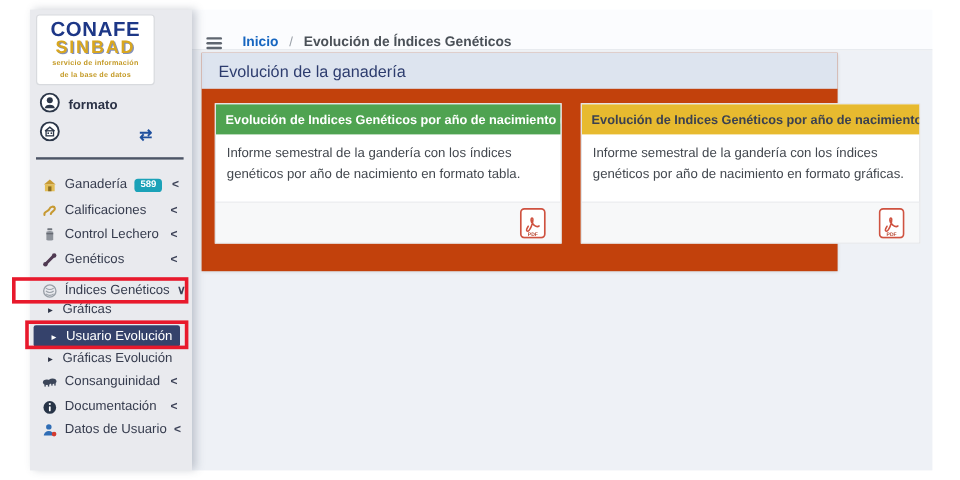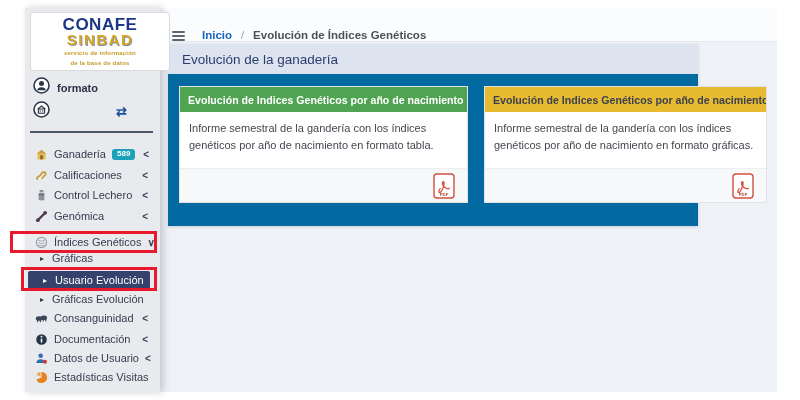--- a/index.html
+++ b/index.html
@@ -9,21 +9,21 @@
     -webkit-font-smoothing:antialiased;
   }
   
   .sidebar{
     position:absolute;left:25px;top:8px;width:135px;height:384px;
     background:var(--sidebar-bg,#e9eaee);
     box-shadow:3px 0 7px rgba(70,80,100,.28);
     z-index:5;
   }
   .logo-card{
-    position:absolute;left:5px;top:4px;width:140px;height:59px;
+    position:absolute;left:5px;top:4px;width:99px;height:59px;
     background:#fff;border:1px solid #d8dade;border-radius:3px;
     box-sizing:border-box;text-align:center;padding-top:4px;
   }
   .brand-top{font-size:17px;font-weight:900;color:#1d3787;letter-spacing:.5px;line-height:16px;}
   .brand-bottom{font-size:15px;font-weight:900;color:#d9a71f;
     letter-spacing:1.5px;line-height:14px;text-shadow:1px 1px 0 rgba(29,55,135,.55);}
   .tagline{font-size:6px;font-weight:700;color:#c49a25;line-height:6.5px;letter-spacing:.2px;margin-top:3px;}
   .user-row{position:absolute;left:8px;top:69px;display:flex;align-items:center;gap:7px;}
   .user-name{font-size:11px;font-weight:700;color:#2b3246;}
   .tools-row{position:absolute;left:8px;top:93px;width:112px;display:flex;align-items:center;justify-content:space-between;}
@@ -66,21 +66,21 @@
   .hb span{display:block;height:1.6px;background:#5f6670;border-radius:1px;}
   .crumb-home{font-size:11.5px;font-weight:700;color:var(--link-blue,#1766c0);cursor:pointer;}
   .crumb-sep{font-size:11px;color:#9aa0a8;}
   .crumb-cur{font-size:11.5px;font-weight:600;color:#4b5158;}
   
   .content{
     position:absolute;left:160px;top:42px;width:617px;height:350px;
     background:var(--page-bg,#eef1f6);z-index:1;
   }
   .panel{
-    position:absolute;left:8px;top:2px;width:530px;height:182px;background:#0369a1;
+    position:absolute;left:8px;top:2px;width:530px;height:182px;background:#c2410c;
     box-shadow:0 1px 3px rgba(40,50,70,.18);
   }
   .panel-header{
     height:30px;background:var(--panel-header-bg,#dde4ef);
     display:flex;align-items:center;padding-left:14px;
     font-size:13.5px;font-weight:500;color:var(--panel-title-text,#2d3c6e);
   }
   .card{
     position:absolute;top:42px;height:117px;background:#fff;
     border:1px solid #e2e3e6;box-sizing:border-box;
@@ -181,21 +181,21 @@
   </div>
 
   <div class="menu-row" style="top:198px">
     <span class="mi">
       <svg width="13" height="13" viewBox="0 0 16 16">
         <line x1="4" y1="12" x2="12" y2="4" stroke="#503a52" stroke-width="3" stroke-linecap="round"></line>
         <circle cx="3.5" cy="12.5" r="2.3" fill="#503a52"></circle>
         <circle cx="12.5" cy="3.5" r="2.3" fill="#503a52"></circle>
       </svg>
     </span>
-    <span class="ml">Genómica</span>
+    <span class="ml">Genéticos</span>
     <span class="right">
         <span class="chev">&lt;</span>
       </span>
   </div>
 
   <div class="menu-row" style="top:224px">
     <span class="mi">
       <svg width="13" height="13" viewBox="0 0 16 16">
         <circle cx="8" cy="8" r="6.3" fill="none" stroke="#9aa0a8" stroke-width="1.4"></circle>
         <path d="M4 5 Q8 8 12 5 M4 8 Q8 11 12 8 M4 11 Q8 14 12 11" fill="none" stroke="#9aa0a8" stroke-width="1.1"></path>
@@ -260,29 +260,20 @@
         <path d="M1.8 13.5 a5.2 4.6 0 0 1 10.4 0 z" fill="#2f6db5"></path>
         <circle cx="12.4" cy="12" r="2.4" fill="#d43a2f"></circle>
       </svg>
     </span>
     <span class="ml">Datos de Usuario</span>
     <span class="right">
         <span class="chev">&lt;</span>
       </span>
   </div>
 
-  <div class="menu-row" style="top:359px">
-    <span class="mi">
-      <svg width="13" height="13" viewBox="0 0 16 16">
-        <path d="M8 8 L8 1.2 A6.8 6.8 0 1 1 1.7 10.5 Z" fill="#e8821e"></path>
-        <path d="M6.8 6.8 L1.6 4.6 A6.8 6.8 0 0 1 6.8 1.3 Z" fill="#f0a04e"></path>
-      </svg>
-    </span>
-    <span class="ml">Estadísticas Visitas</span>
-  </div>
 </div>
 
 <div class="annotation ann-a"></div>
 <div class="annotation ann-b"></div>
 
 <div class="navbar">
   <span class="hb">
       <span></span>
       <span></span>
       <span></span>

